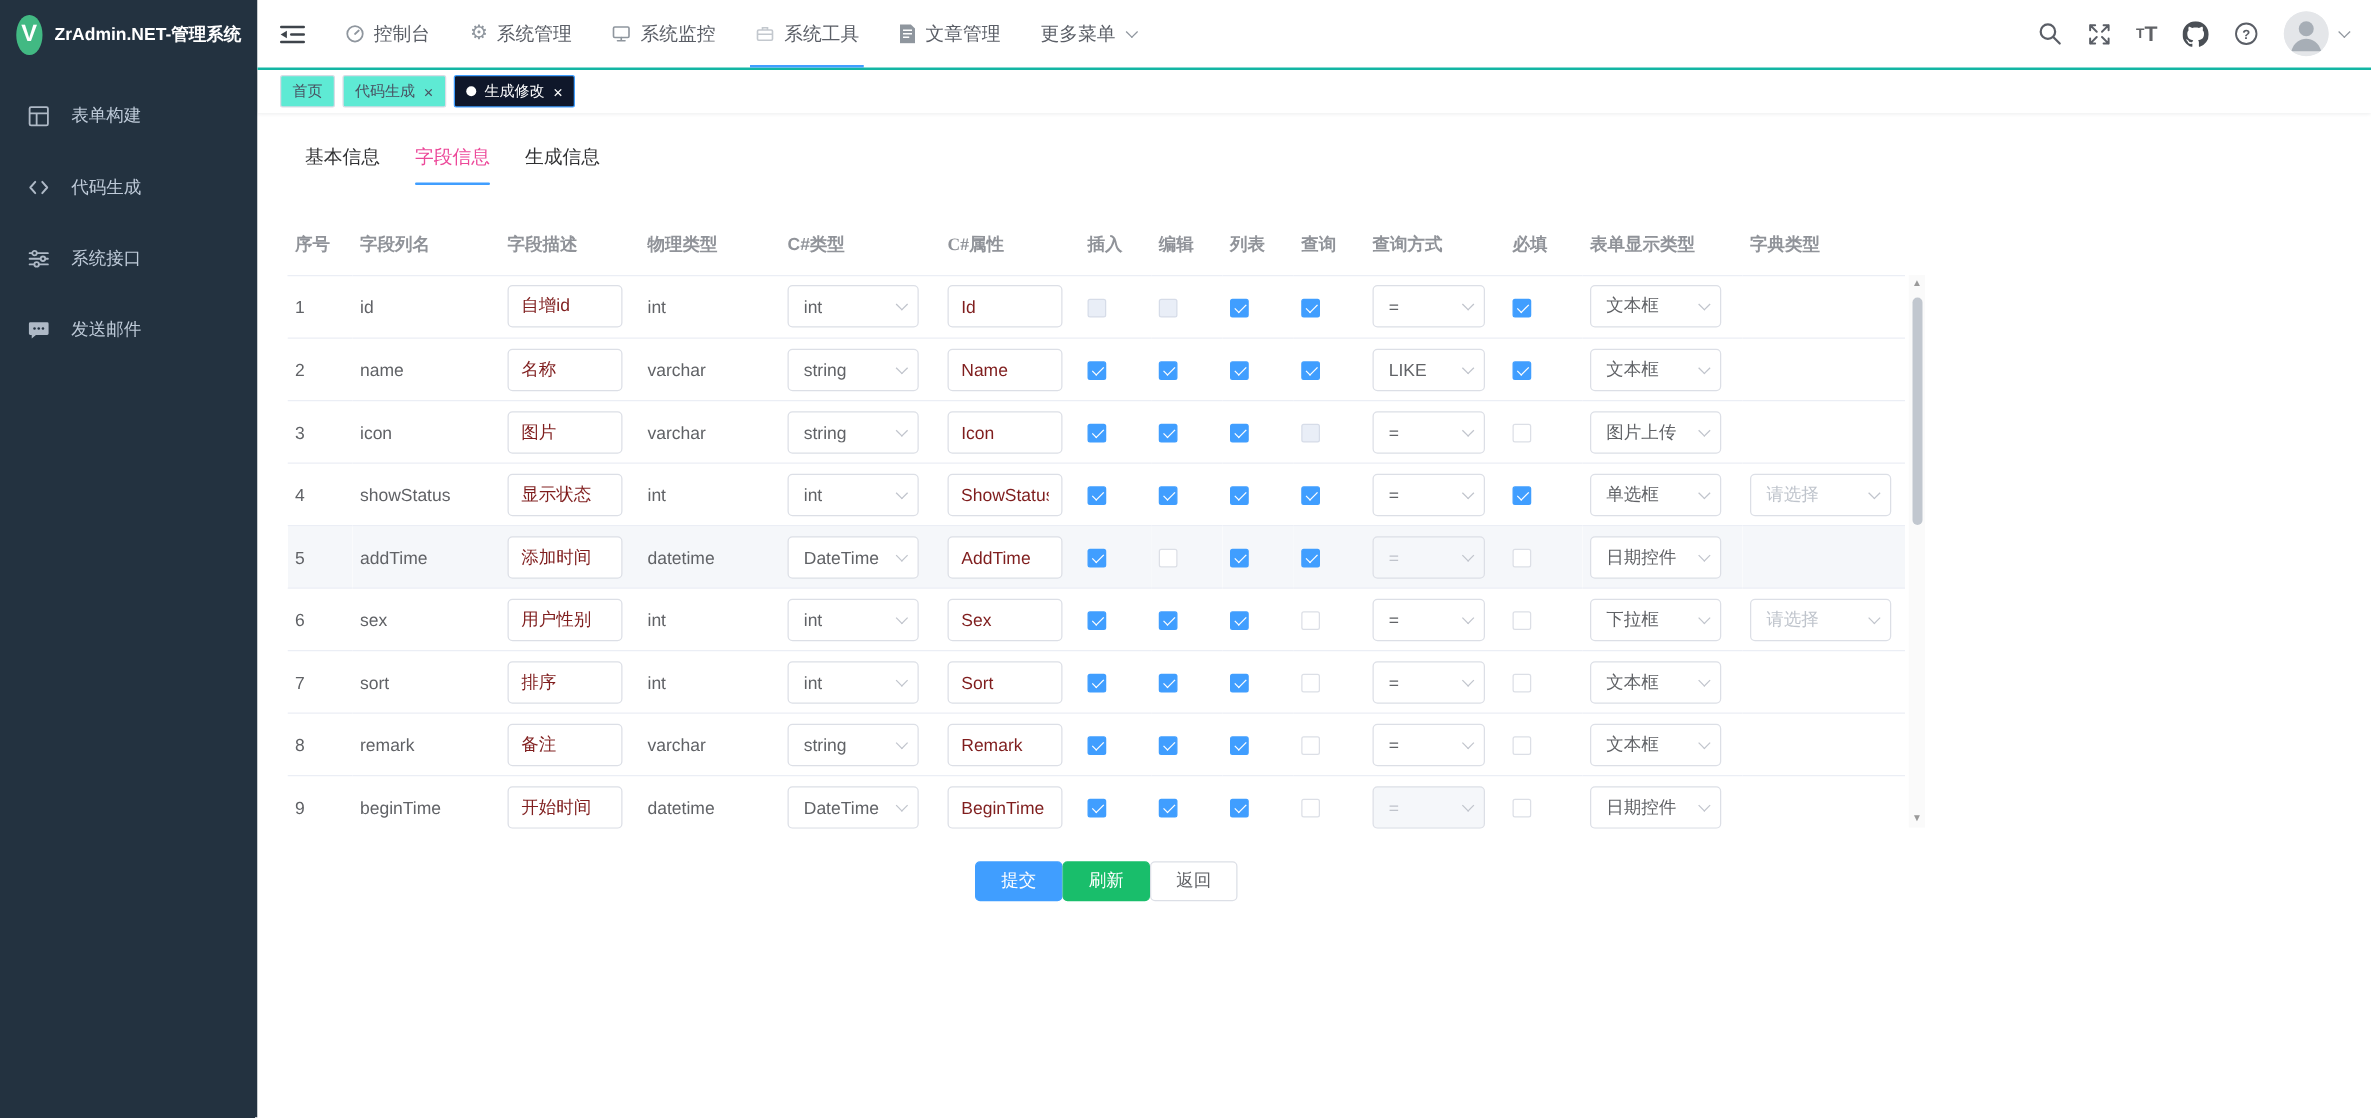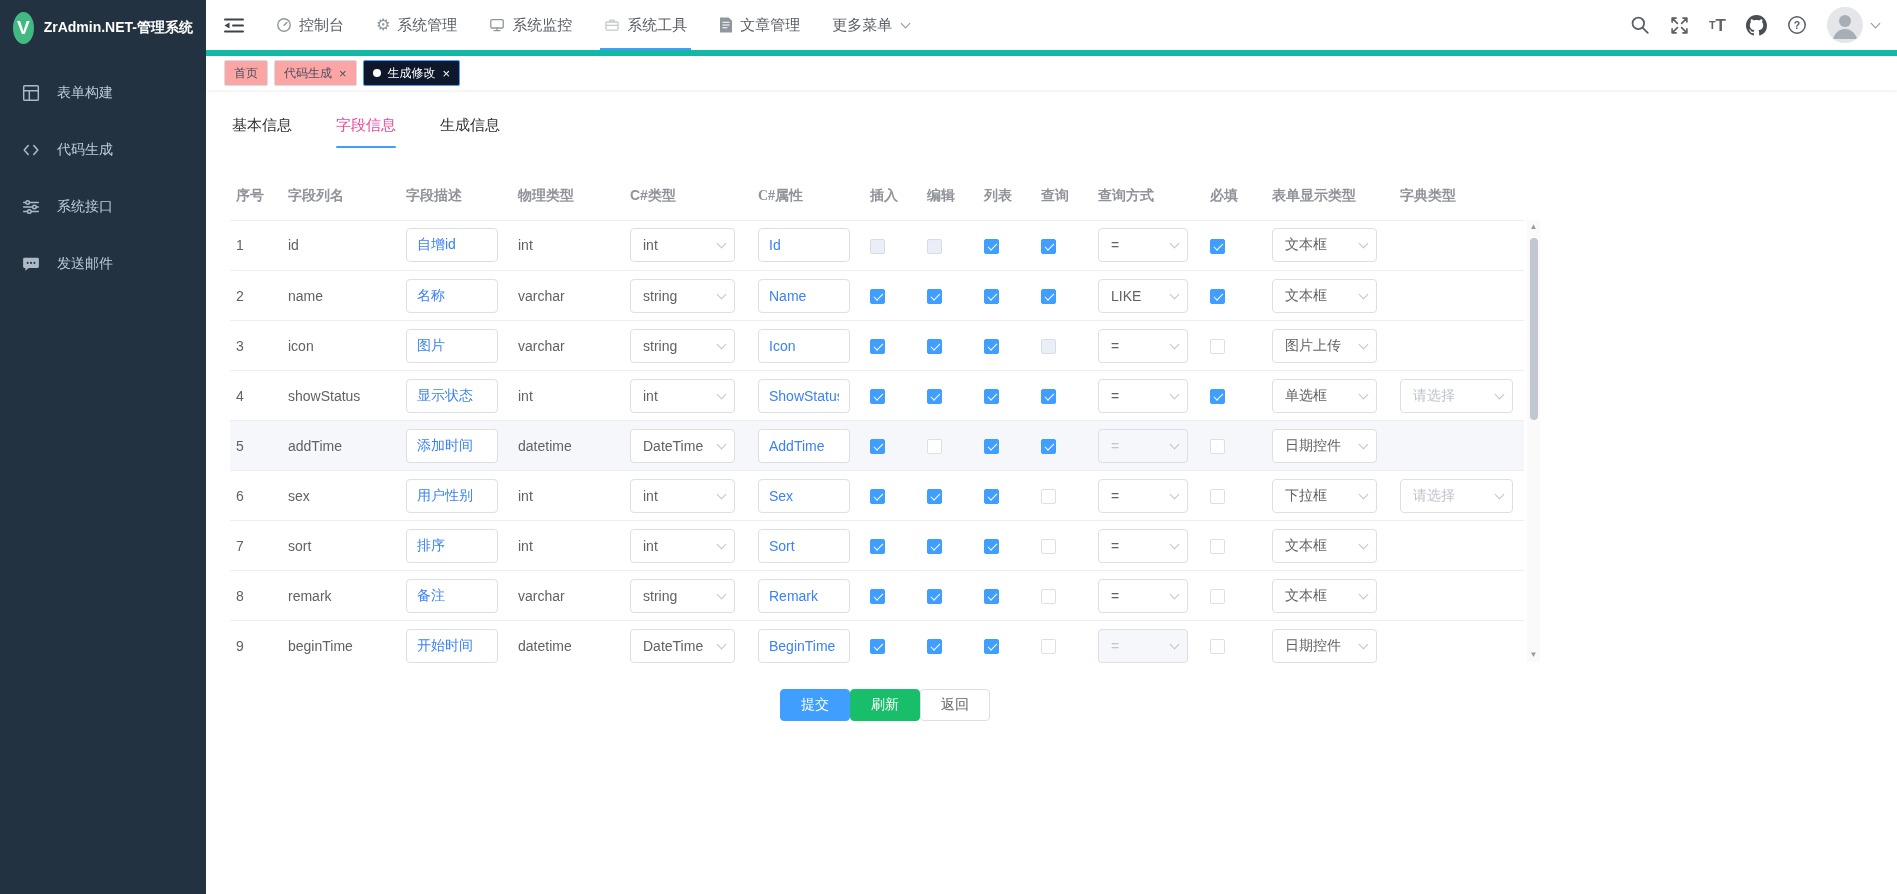--- a/index.html
+++ b/index.html
@@ -13,63 +13,63 @@
   .logo-circle{width:32px;height:32px;border-radius:50%;background:#42b983;color:#fff;
     display:flex;align-items:center;justify-content:center;font-weight:bold;font-size:19px}
   .logo-title{color:#fff;font-weight:bold;font-size:14px;white-space:nowrap}
   .menu{padding-top:8px}
   .menu-item{height:57px;display:flex;align-items:center;gap:17px;padding:0 21px;
     color:#bfcbd9;font-size:14px;cursor:pointer}
   .mi-icon{width:19px;display:inline-flex;justify-content:center;color:#aeb9c6}
 
   
   .main{flex:1;display:flex;flex-direction:column;min-width:0;background:#fff}
-  .navbar{height:56px;display:flex;align-items:center;padding:0 18px;border-bottom:6px solid #14b8a6}
+  .navbar{height:56px;display:flex;align-items:center;padding:0 18px;border-bottom:2px solid #14b8a6}
   .hamburger{margin-right:16px;cursor:pointer;display:inline-flex;align-items:center}
   .nav-items{display:flex;align-items:center;height:100%}
   .nav-item{display:flex;align-items:center;gap:7px;height:100%;padding:0 16px;
     color:#5a5e66;font-size:15px;cursor:pointer;position:relative;white-space:nowrap}
   .nav-item.active::after{content:"";position:absolute;left:12px;right:12px;bottom:0;height:2px;background:#409eff}
   .nav-icon{display:inline-flex;align-items:center;color:#8f969e;font-size:16px;line-height:1}
   .chevron{width:7px;height:7px;border-right:1.4px solid #8f969e;border-bottom:1.4px solid #8f969e;
     display:inline-block;transform:rotate(45deg);margin-top:-4px;margin-left:3px}
   .nav-right{margin-left:auto;display:flex;align-items:center;gap:20px}
   .nav-right .hicon{display:inline-flex;align-items:center;cursor:pointer}
   .fs-icon{font-weight:bold;color:#606266;cursor:pointer;line-height:1;display:inline-flex;align-items:flex-end}
   .fs-sm{font-size:11px}.fs-lg{font-size:17px}
   .avatar-wrap{display:flex;align-items:center;gap:6px;cursor:pointer}
   .avatar{width:36px;height:36px;border-radius:50%;overflow:hidden;background:#e6e8eb;display:inline-flex}
 
   
   .tagbar{height:34px;display:flex;align-items:center;gap:6px;padding:0 18px;
     box-shadow:0 1px 3px rgba(0,21,41,.08);position:relative;z-index:2}
   .tag{height:26px;display:flex;align-items:center;gap:5px;padding:0 9px;border:1px solid #d8dce5;
-    background:#fca5a5;color:#495060;font-size:12px;cursor:pointer;border-radius:2px;white-space:nowrap}
+    background:#5eead4;color:#495060;font-size:12px;cursor:pointer;border-radius:2px;white-space:nowrap}
   .tag .tag-close{font-size:13px;line-height:1;margin-left:2px}
   .tag.active{background:#0f172a;border-color:#409eff;color:#fff}
   .tag .dot{width:8px;height:8px;border-radius:50%;background:#fff;display:inline-block;margin-right:2px}
 
   
   .content{flex:1;padding:18px 24px 0;position:relative;overflow:hidden}
-  .tabs{display:flex;gap:44px;margin:8px 2px 24px}
+  .tabs{display:flex;gap:28px;margin:8px 14px 24px}
   .tab{font-size:15px;color:#303133;padding-bottom:13px;cursor:pointer;position:relative;white-space:nowrap}
   .tab.active{color:#ec4899;font-weight:normal}
   .tab.active::after{content:"";position:absolute;left:0;right:0;bottom:0;height:2px;background:#409eff;border-radius:1px}
 
   
   .table-area{position:relative;width:1310px}
   table{border-collapse:collapse;table-layout:fixed;width:1294px}
   th{font-size:14px;color:#909399;font-weight:bold;text-align:left;height:48px;
     padding:0 6px;border-bottom:1px solid #ebeef5;vertical-align:middle;white-space:nowrap;overflow:hidden}
   .tbody-wrap{height:442px;overflow:hidden;width:1294px}
   td{height:50px;padding:0 6px;border-bottom:1px solid #ebeef5;font-size:14px;color:#606266;
     vertical-align:middle;white-space:nowrap;overflow:hidden}
   tr.highlighted td{background:#f5f7fa}
   .cell-input{width:92px;height:34px;border:1px solid #dcdfe6;border-radius:4px;padding:0 10px;
-    font-size:14px;color:#3b82f6;outline:none;background:#fff;font-family:inherit}
+    font-size:14px;color:#7f1d1d;outline:none;background:#fff;font-family:inherit}
   .sel{height:34px;border:1px solid #dcdfe6;border-radius:4px;background:#fff;display:inline-flex;
     align-items:center;padding:0 9px 0 12px;cursor:pointer;vertical-align:middle}
   .sel-text{flex:1;overflow:hidden;white-space:nowrap;font-size:14px;color:#606266}
   .sel .caret{width:7px;height:7px;border-right:1.3px solid #c0c4cc;border-bottom:1.3px solid #c0c4cc;
     transform:rotate(45deg);flex-shrink:0;margin-left:6px;margin-top:-3px}
   .sel.disabled{background:#f5f7fa;cursor:not-allowed}
   .sel.disabled .sel-text{color:#c0c4cc}
   .sel.placeholder .sel-text{color:#bfc4cc}
   .w105{width:105px}.w90{width:90px}.w113{width:113px}
   .cb{display:inline-block;width:15px;height:15px;border:1px solid #dcdfe6;border-radius:2px;

